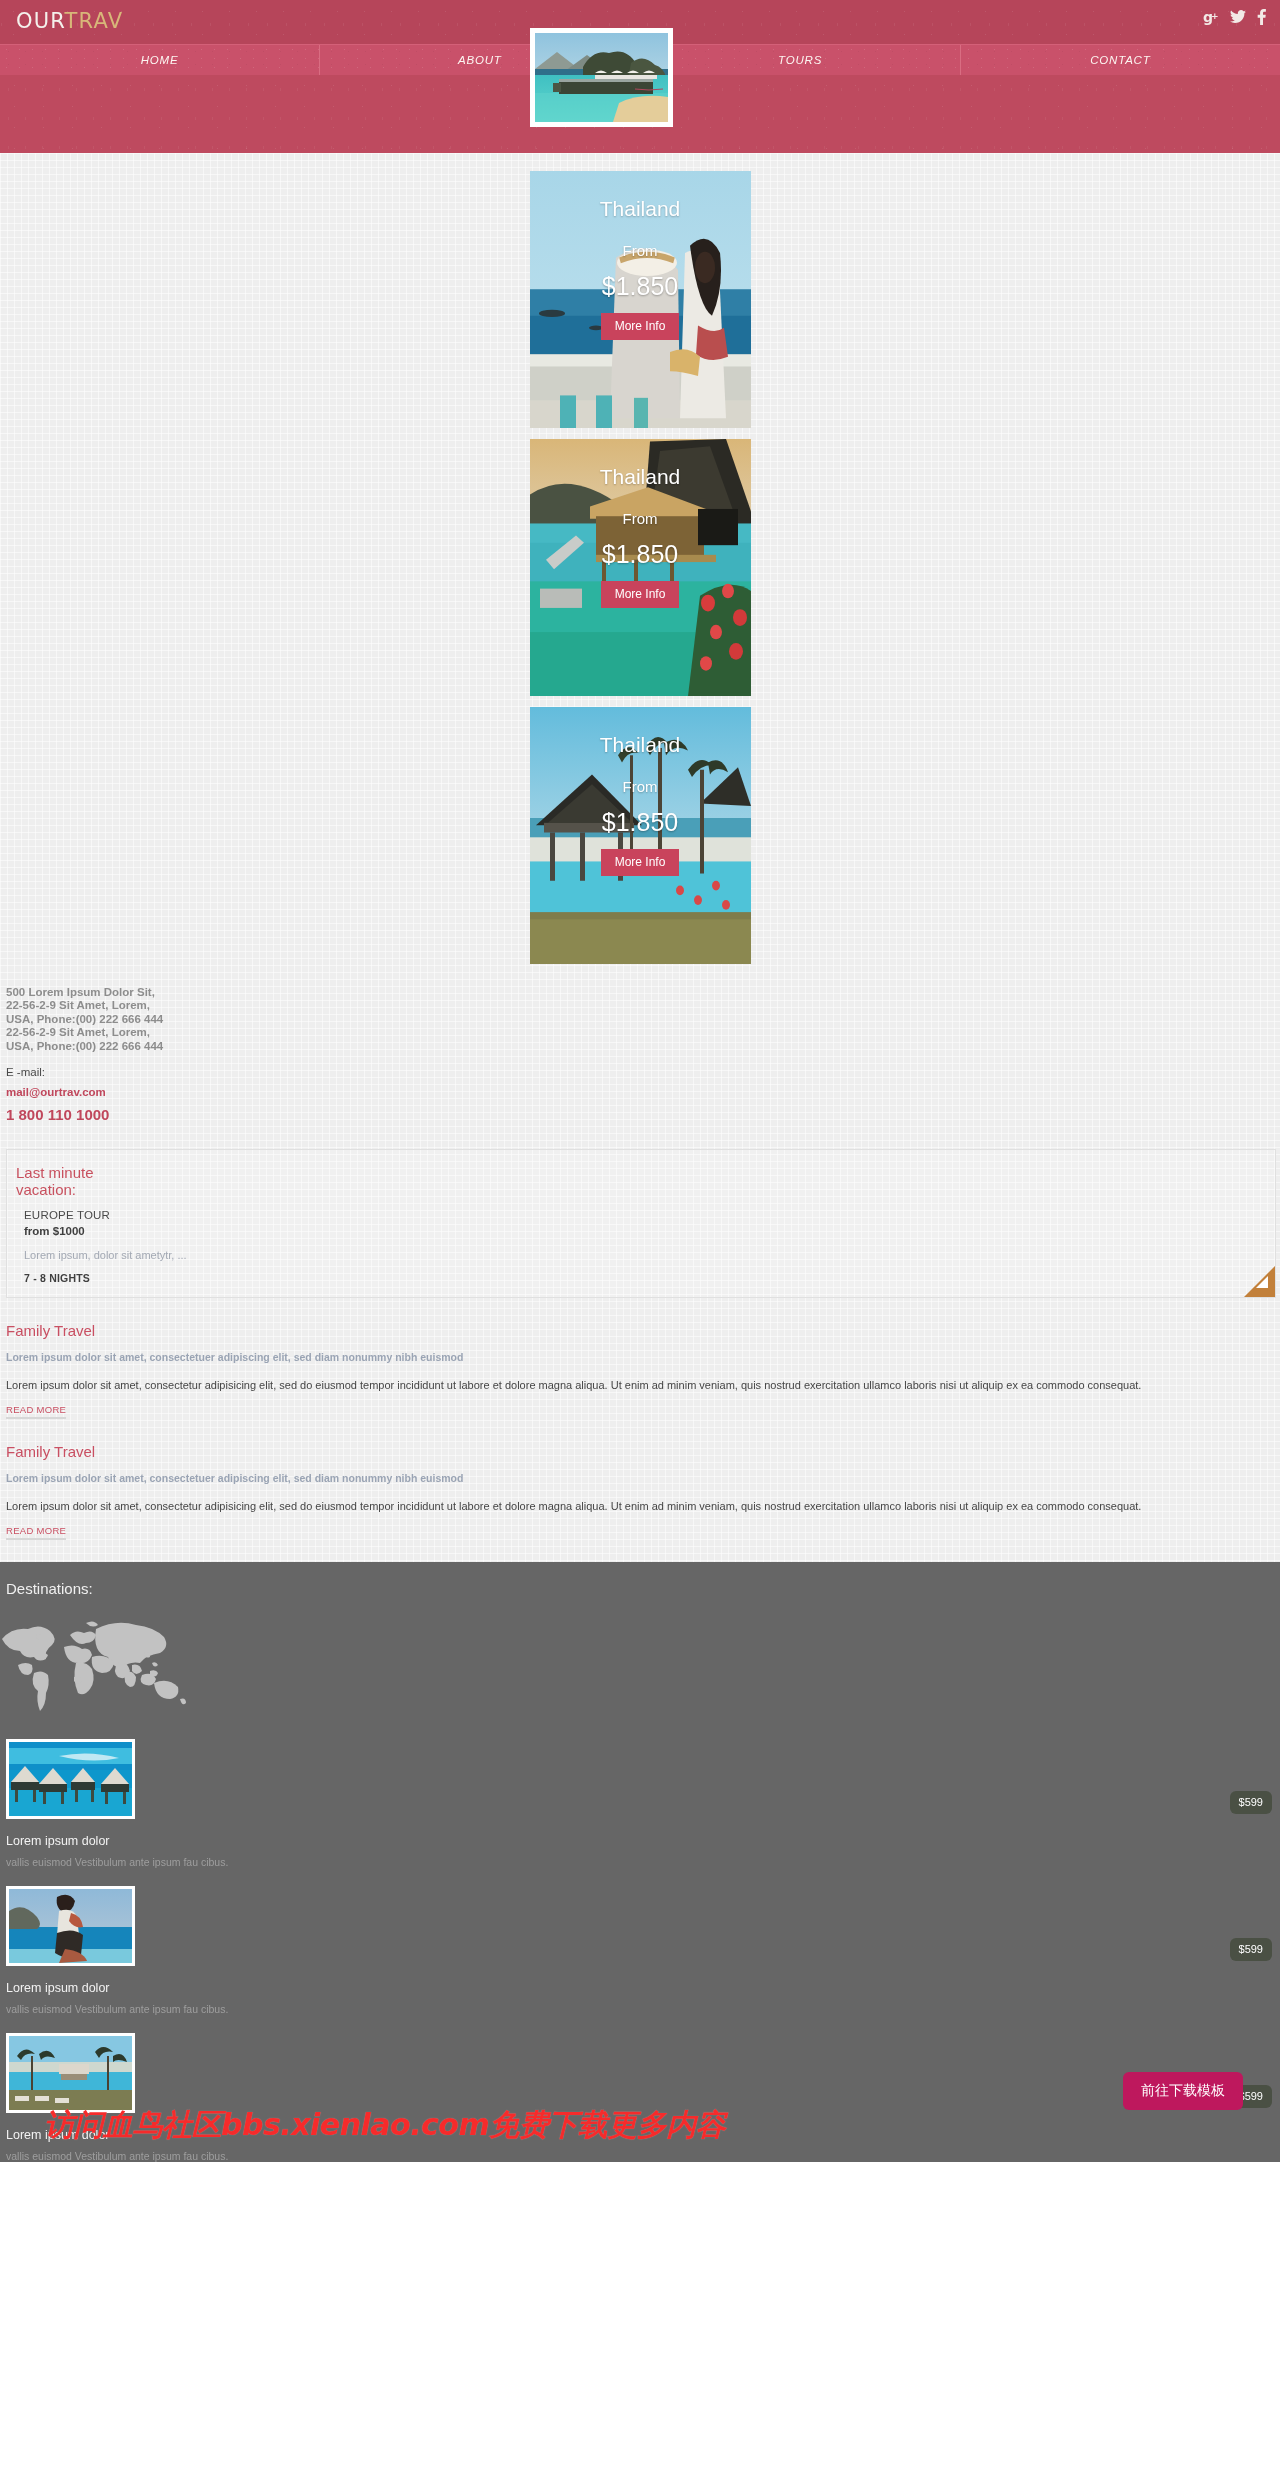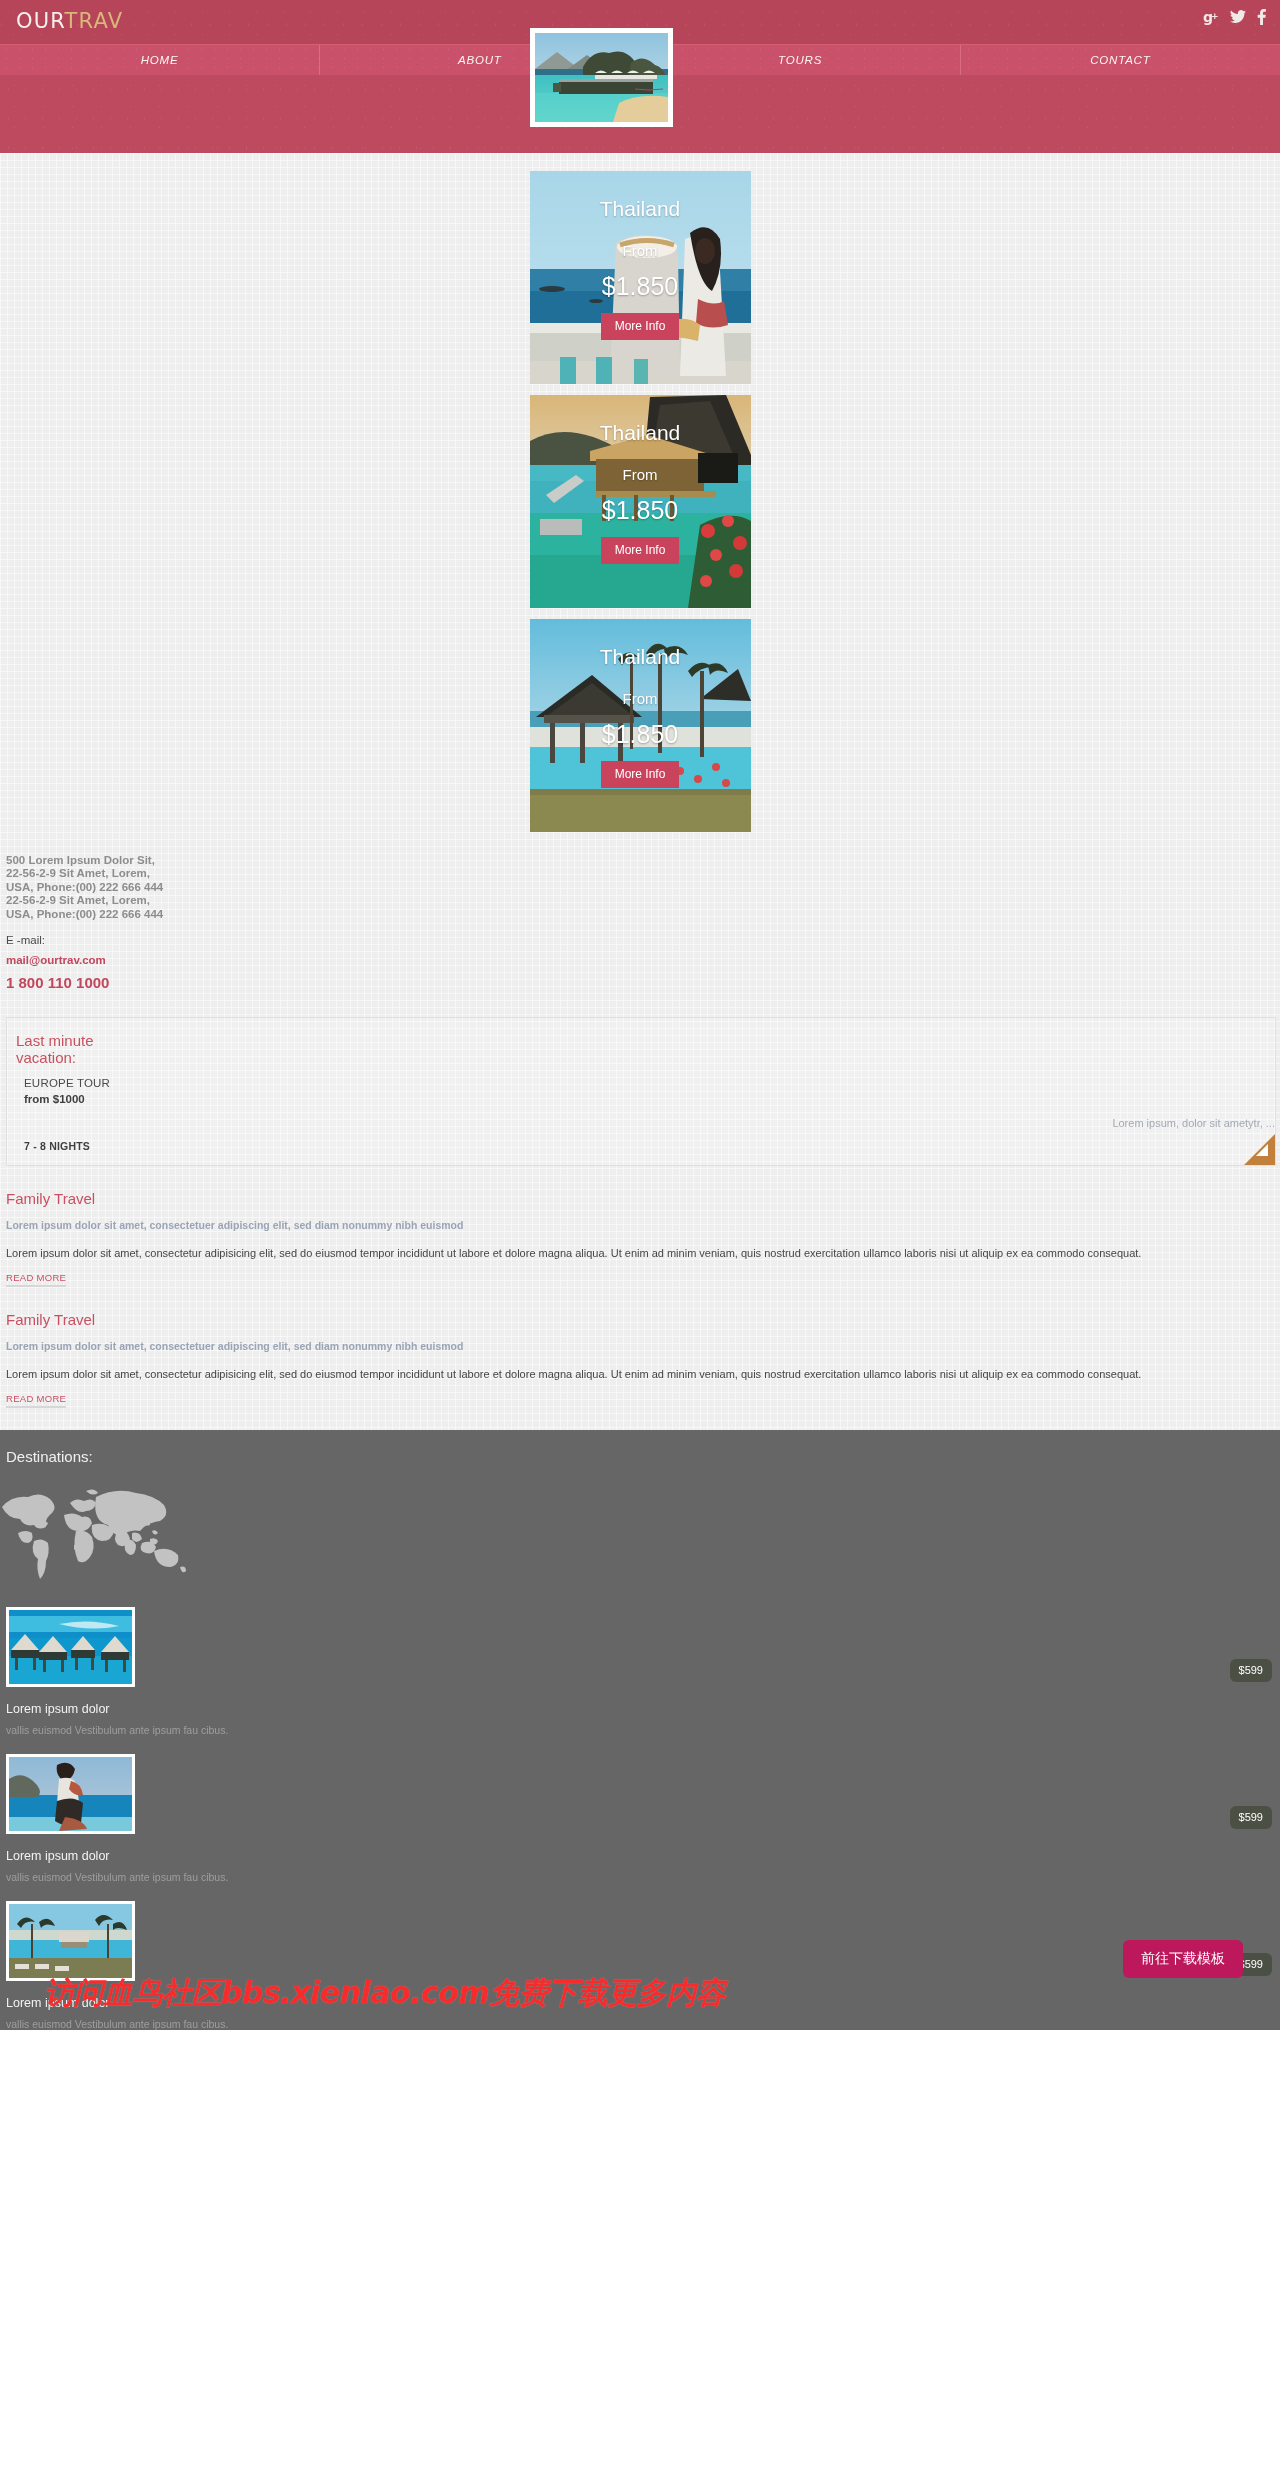--- a/index.html
+++ b/index.html
@@ -114,21 +114,21 @@
   .cards {
     padding-top: 18px;
     display: flex;
     flex-direction: column;
     align-items: center;
     gap: 11px;
   }
   .card {
     position: relative;
     width: 221px;
-    height: 213px;
+    height: 257px;
     overflow: hidden;
     cursor: pointer;
   }
   .card .card-img { width: 100%; height: 100%; display: block; object-fit: cover; }
   .card-overlay {
     position: absolute;
     inset: 0;
     display: flex;
     flex-direction: column;
     align-items: center;
@@ -224,21 +224,20 @@
     margin-left: 8px;
     color: #3f3f3f;
     font-size: 11.5px;
     font-weight: bold;
   }
   .lm-desc {
     margin-top: 12px;
     margin-left: 8px;
     color: #a3a9b4;
     font-size: 11px;
-    text-align: right;
   }
   .lm-nights {
     margin-top: 11px;
     margin-left: 8px;
     color: #3f3f3f;
     font-size: 10.5px;
     font-weight: bold;
     letter-spacing: .2px;
   }
   .lm-ribbon {

